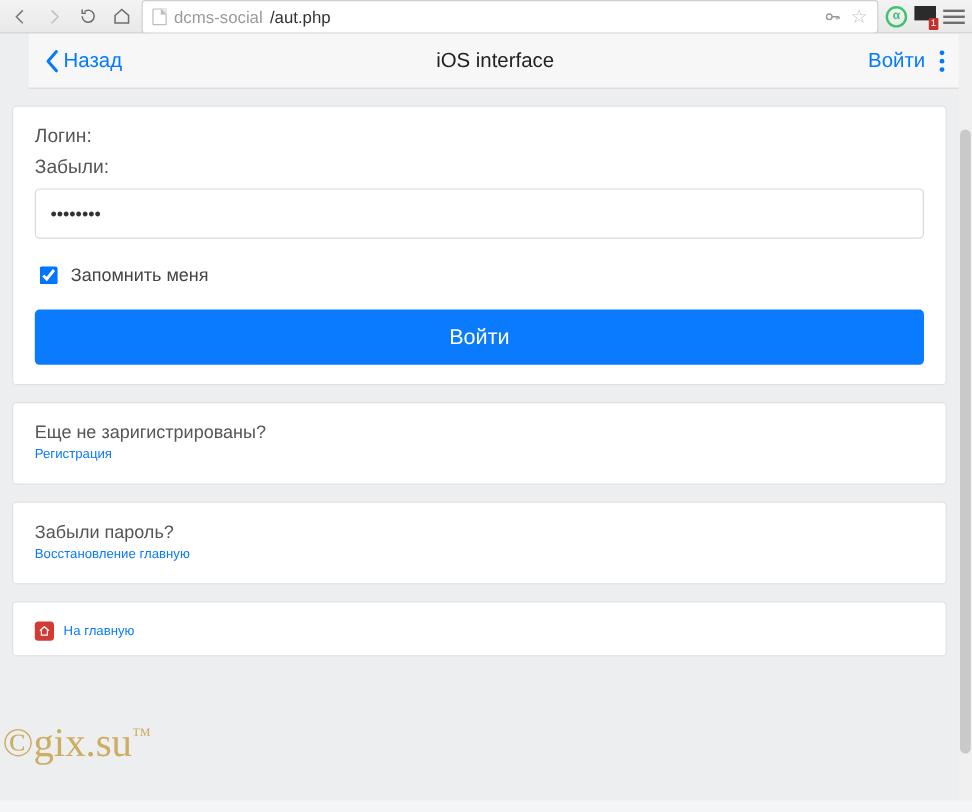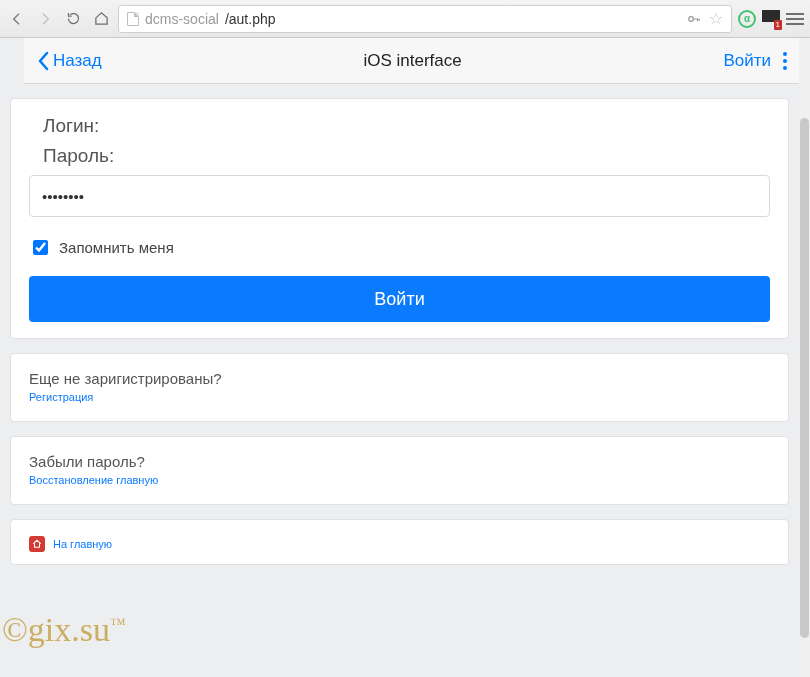--- a/index.html
+++ b/index.html
@@ -1,21 +1,21 @@
 <!DOCTYPE html>
 <html><head>
 <meta charset="utf-8">
 <style>
   * { box-sizing: border-box; }
   html, body { margin:0; padding:0; font-family: Arial, Helvetica, sans-serif; }
   body { width:810px; height:677px; background:#f4f5f7; overflow:hidden; position:relative; }
 
   
   .chrome {
-    display:flex; align-items:center; height:38px;
+    display:flex; align-items:center; height:28px;
     background: linear-gradient(#f3f3f3,#e9e9e9);
     border-bottom:1px solid #c9c9c9;
     padding:0 6px; gap:6px;
   }
   .chrome-btn { width:22px; height:22px; display:flex; align-items:center; justify-content:center; color:#555; font-size:16px; border-radius:3px; }
   .chrome-btn.dis { color:#b5b5b5; }
   .omnibox {
     flex:1; display:flex; align-items:center; height:28px;
     background:#fff; border:1px solid #cfcfcf; border-radius:3px;
     padding:0 8px; gap:6px; font-size:14px; color:#333;
@@ -47,21 +47,21 @@
   .ios-title { color:#222; font-weight:500; }
   .ios-right { color:#007aff; display:flex; align-items:center; gap:12px; }
   .ios-dots  { display:flex; flex-direction:column; gap:3px; }
   .ios-dots span { width:4px; height:4px; background:#007aff; border-radius:50%; }
 
   .subheader { height:34px; background:#f3f3f5; border-bottom:1px solid #dadadc; display:flex; align-items:center; justify-content:center; color:#555; font-size:15px; }
 
   
   .stack { padding:14px 10px; display:flex; flex-direction:column; gap:14px; }
   .card { background:#fff; border:1px solid #dfe1e4; border-radius:4px; padding:16px 18px; }
-  .form-label { color:#555; font-size:19px; margin-bottom:8px;margin-left:14px; }
+  .form-label { color:#555; font-size:16px; margin-bottom:8px; }
   .text-input {
     width:100%; height:42px; border:1px solid #d8d9dc; border-radius:4px;
     background:#fff; padding:0 12px; font-size:15px; color:#333; outline:none;
     margin-bottom:16px;
   }
   .check-row { display:flex; align-items:center; gap:8px; color:#444; font-size:15px; margin:4px 0 18px; }
   .check-row input { width:15px; height:15px; }
   .primary-btn {
     width:100%; height:46px; border:none; border-radius:4px;
     background:#0a7aff; color:#fff; font-size:18px; font-weight:500; cursor:pointer;
@@ -157,21 +157,21 @@
             <span></span>
           </div>
       </div>
     </div>
 
 
     <div class="stack">
 
       <div class="card">
         <div class="form-label">Логин:</div>
-        <div class="form-label">Пароль:</div>
+        <div class="form-label">Забыли:</div>
         <input class="text-input" type="text" value="••••••••" style="">
         <label class="check-row">
           <input type="checkbox" checked="" style="">
           <span>Запомнить меня</span>
         </label>
         <button class="primary-btn">
           <span>Войти</span>
         </button>
       </div>
 

